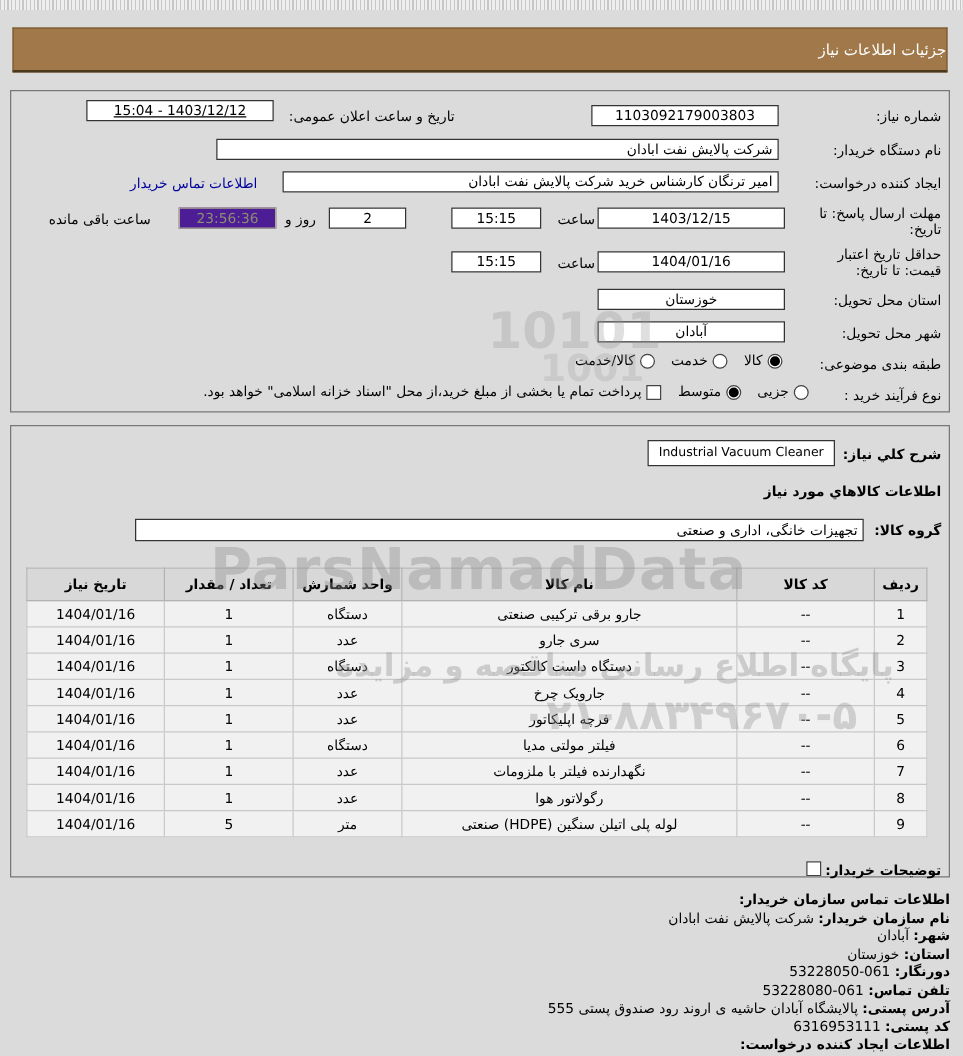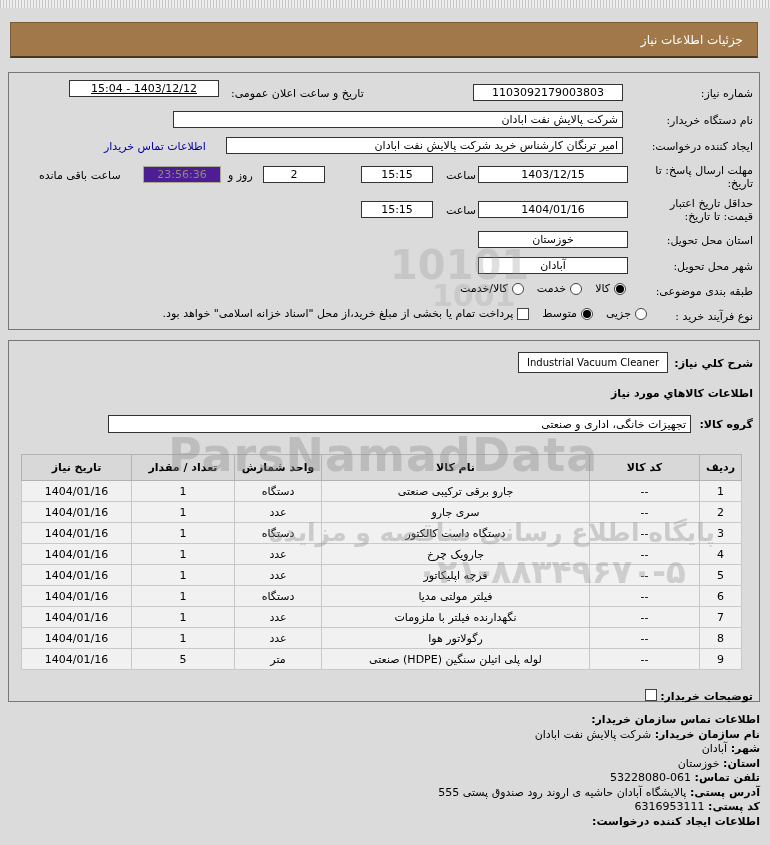--- a/index.html
+++ b/index.html
@@ -10,21 +10,20 @@
     font-family: "DejaVu Sans", sans-serif; font-size: 11px; color:#000;
   }
   .top-band {
     position:absolute; top:0; left:0; width:770px; height:8px;
     background: repeating-linear-gradient(90deg,#c7c7c7 0 1px,#eeeeee 1px 3px);
   }
   .title-bar {
     position:absolute; top:22px; left:10px; width:748px; height:36px;
     background:#a0784a; border:1px solid #7c5c33; border-bottom:2px solid #4a381d;
     color:#ffffff; font-size:12px; display:flex; align-items:center;
-    padding-right:14px;
   }
   .panel { position:absolute; left:8px; width:752px; border:1px solid #777; }
   #panel1 { top:72px;  height:258px; }
   #panel2 { top:340px; height:362px; }
   .lbl { position:absolute; white-space:nowrap; }
   .lbl2 { position:absolute; text-align:right; line-height:13px; }
   .bold { font-weight:bold; }
   .vbox {
     position:absolute; height:17px; background:#fff; border:1px solid #333;
     display:flex; align-items:center; justify-content:center; overflow:hidden;
@@ -284,20 +283,21 @@
 
     <span class="lbl bold" style="top:349px; right:6px;">توضیحات خریدار:</span>
     <span class="chk" style="position:absolute; top:348px; right:102px;"></span>
   </div>
 
   <div class="footer">
     <div class="bold">اطلاعات تماس سازمان خریدار:</div>
     <div><span class="bold">نام سازمان خریدار:</span> <span>شرکت پالایش نفت ابادان</span></div>
     <div><span class="bold">شهر:</span> <span>آبادان</span></div>
     <div><span class="bold">استان:</span> <span>خوزستان</span></div>
+    <div><span class="bold">دورنگار:</span> <span class="ltr">53228050-061</span></div>
     <div><span class="bold">تلفن تماس:</span> <span class="ltr">53228080-061</span></div>
     <div><span class="bold">آدرس پستی:</span> <span>پالایشگاه آبادان حاشیه ی اروند رود صندوق پستی 555</span></div>
     <div><span class="bold">کد پستی:</span> <span class="ltr">6316953111</span></div>
     <div class="bold">اطلاعات ایجاد کننده درخواست:</div>
   </div>
 
   <div class="wm wm-bin1">10101</div>
   <div class="wm wm-bin2">1001</div>
   <div class="wm wm-latin">ParsNamadData</div>
   <div class="wm wm-fa">پایگاه اطلاع رسانی مناقصه و مزایده</div>

